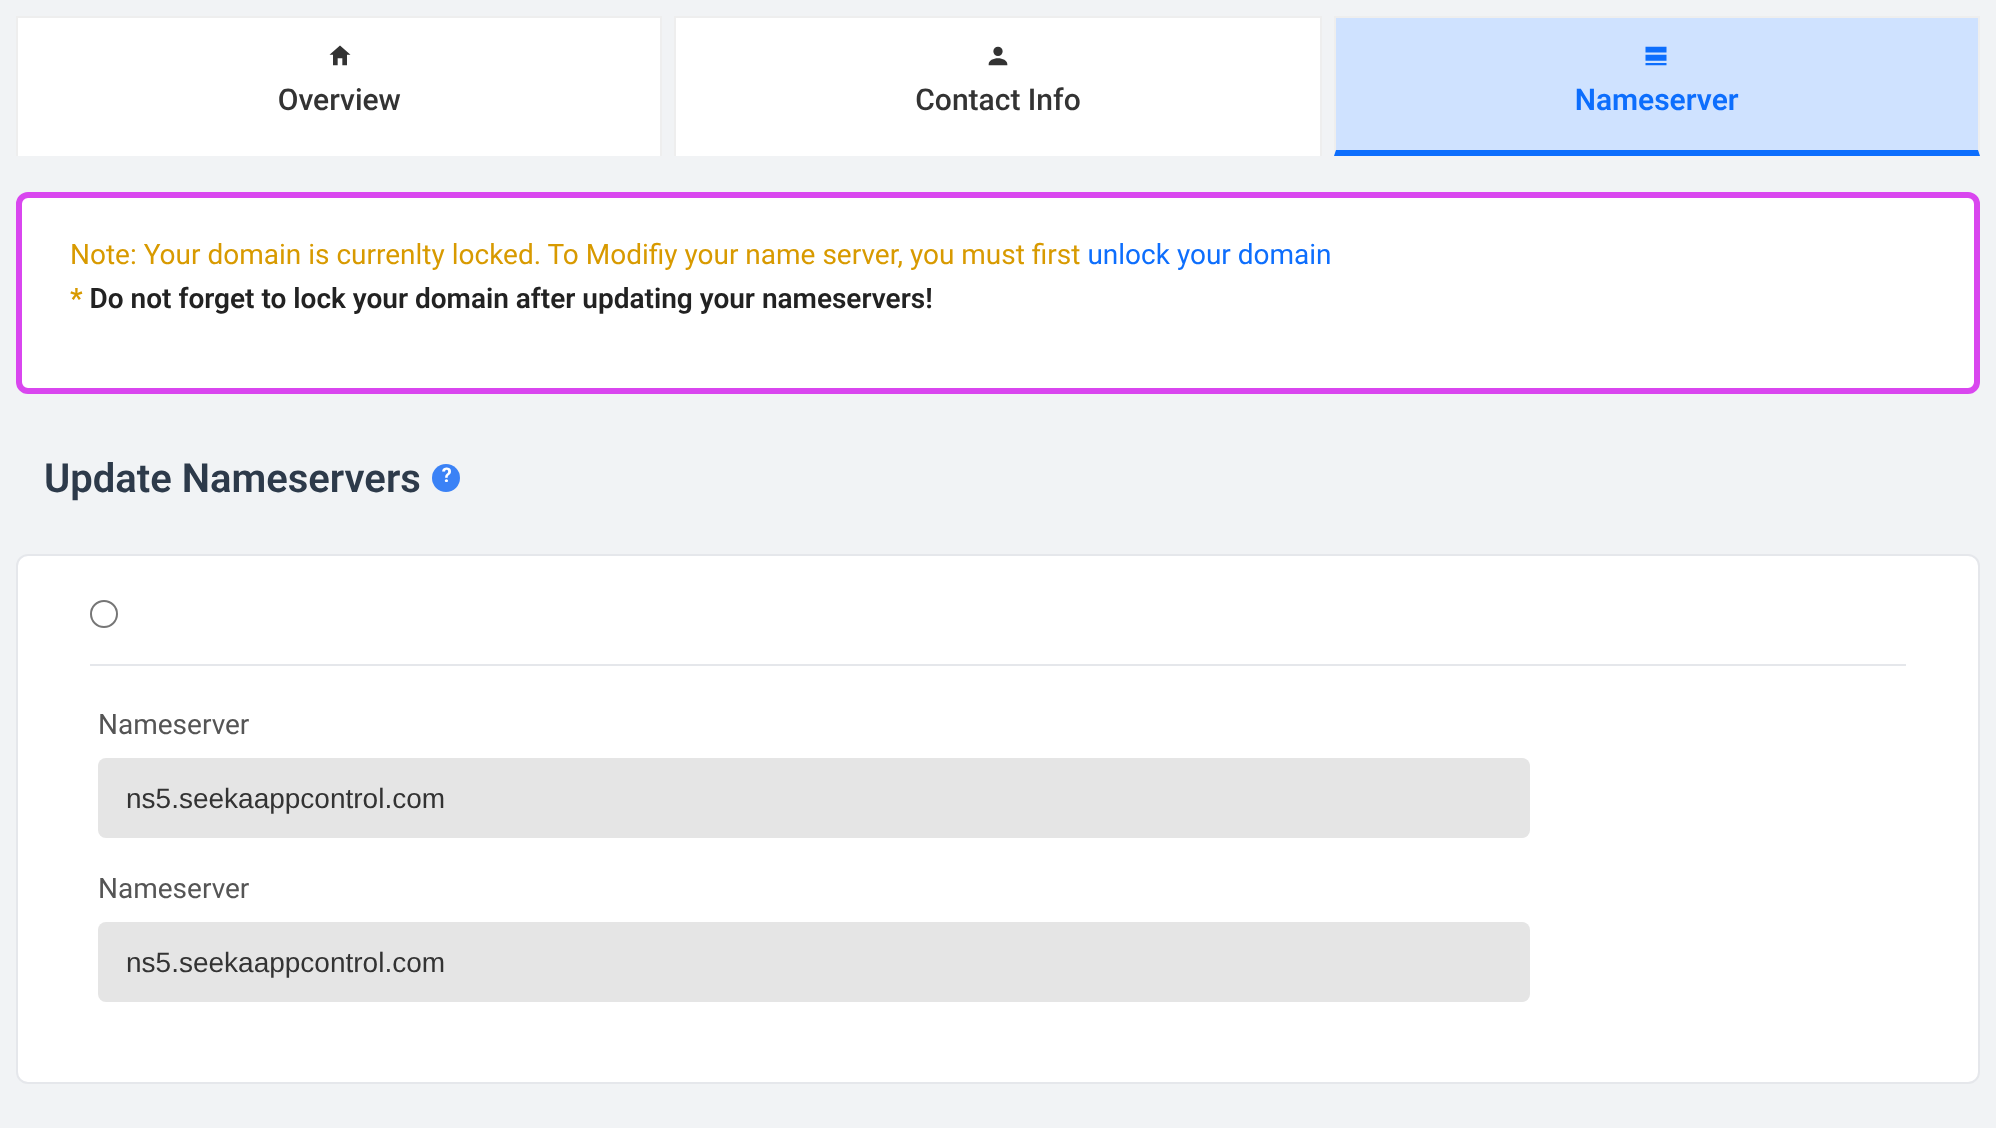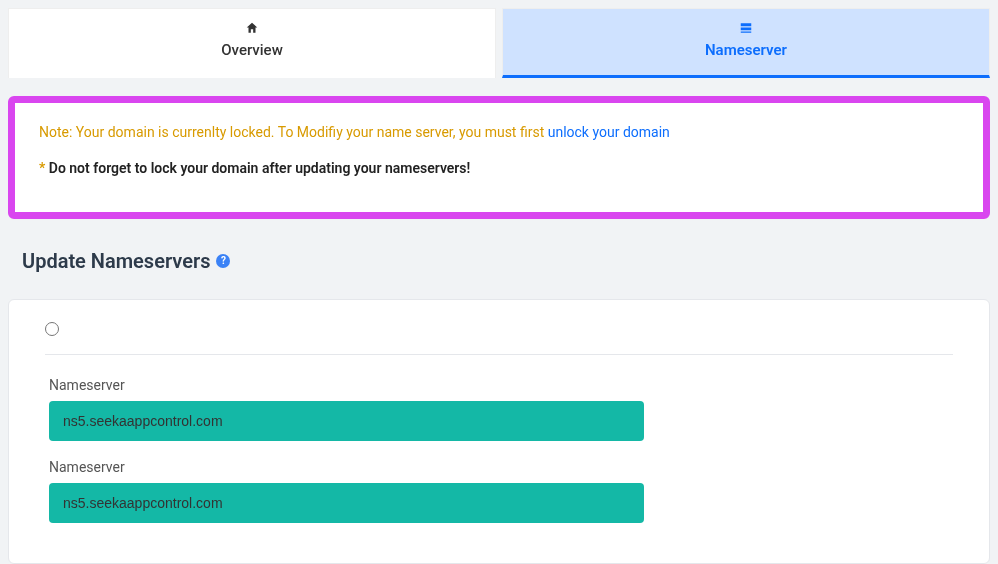--- a/index.html
+++ b/index.html
@@ -39,29 +39,29 @@
       border-bottom: 3px solid #0d6efd;
     }
     .tab.active .icon { color: #0d6efd; }
     .tab.active .label { font-weight: 600; }
 
     .content {
       padding: 0 8px;
     }
     .alert {
       margin-top: 18px;
-      border: 7px solid #d946ef;
+      border: 3px solid #d946ef;
       border-radius: 6px;
       background: #fff;
       padding: 18px 24px 32px 24px;
       line-height: 1.6;
     }
     .alert .note-line { color: #d89a00; }
     .alert .note-link { color: #0d6efd; text-decoration: none; }
-    .alert .reminder { margin-top: 14px; }
+    .alert .reminder { }
     .alert .asterisk { color: #d89a00; font-weight: 600; }
     .alert .bold { font-weight: 600; color: #222; }
 
     .section-title {
       margin: 30px 0 26px 14px;
       font-size: 20px;
       font-weight: 600;
       color: #2d3a4a;
       display: flex;
       align-items: center;
@@ -105,43 +105,51 @@
       border-top: 1px solid #e5e7eb;
       margin: 18px 0 22px 0;
     }
     .field-group { margin: 10px 0 18px 4px; }
     .field-label {
       font-size: 14px;
       color: #555;
       margin-bottom: 8px;
     }
     .ns-input {
-      width: 595px;
+      width: 716px;
       padding: 12px 14px;
-      background: #14b8a6;
+      background: #e5e5e5;
       border: none;
       border-radius: 4px;
       font-size: 14px;
       color: #333;
     }
 
     
     svg { display: block; }
   </style>
 </head>
 <body>
 
 <div class="tabs">
   <div class="tab">
     <span class="icon">
       <svg width="14" height="14" viewBox="0 0 24 24" fill="currentColor">
           <path d="M12 3l9 8h-3v9h-4v-6H10v6H6v-9H3l9-8z"></path>
         </svg>
     </span>
     <span class="label">Overview</span>
+  </div>
+  <div class="tab">
+    <span class="icon">
+      <svg width="14" height="14" viewBox="0 0 24 24" fill="currentColor">
+          <path d="M12 12a4 4 0 100-8 4 4 0 000 8zm0 2c-4 0-8 2-8 5v1h16v-1c0-3-4-5-8-5z"></path>
+        </svg>
+    </span>
+    <span class="label">Contact Info</span>
   </div>
   <div class="tab active">
     <span class="icon">
       <svg width="14" height="14" viewBox="0 0 24 24" fill="currentColor">
           <path d="M3 4h18v5H3V4zm0 7h18v5H3v-5zm0 7h18v2H3v-2zM5 6h2v1H5V6zm0 7h2v1H5v-1z"></path>
         </svg>
     </span>
     <span class="label">Nameserver</span>
   </div>
 </div>

